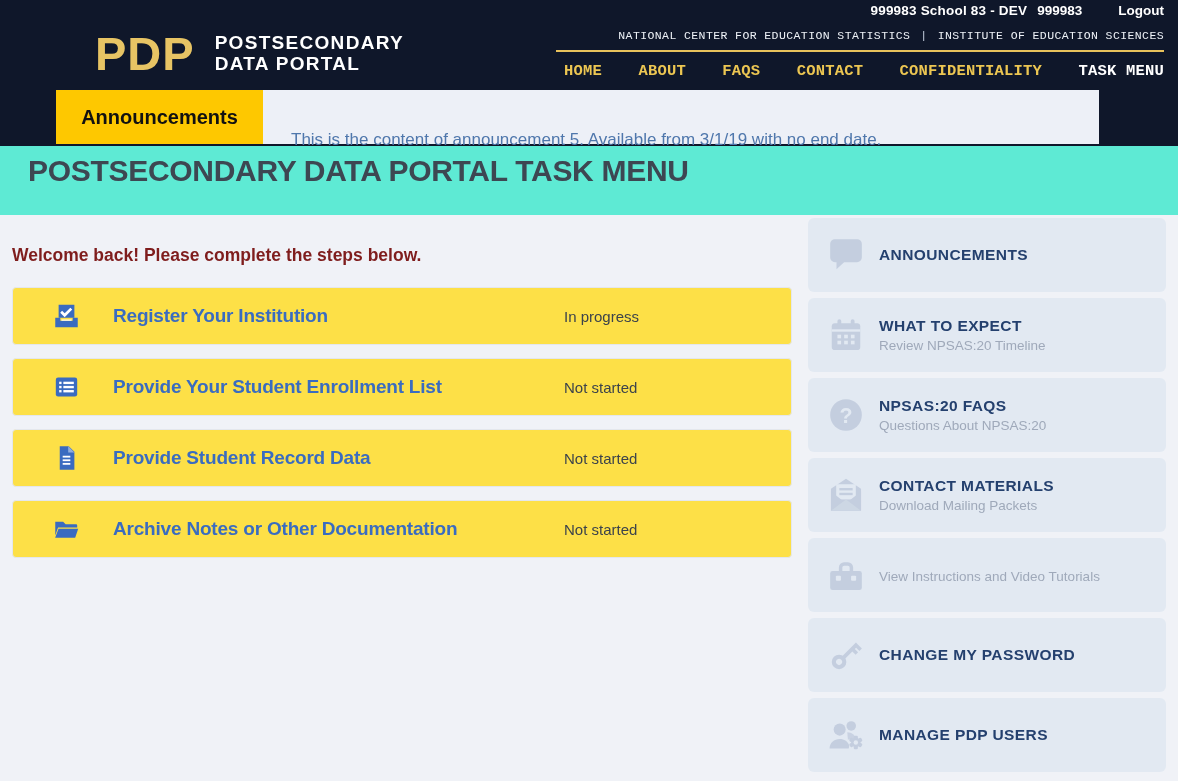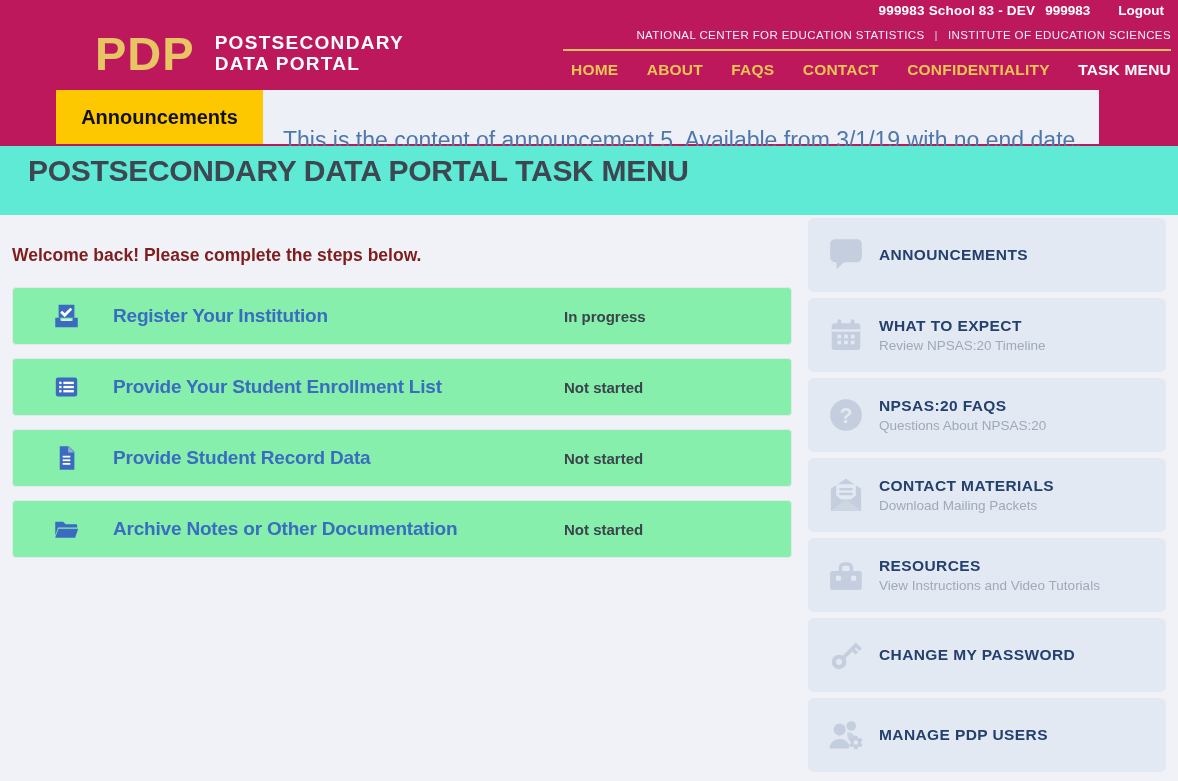--- a/index.html
+++ b/index.html
@@ -1,67 +1,67 @@
 <!DOCTYPE html>
 <html><head>
 <meta charset="utf-8">
 <style>
   * { margin:0; padding:0; box-sizing:border-box; }
   html,body { width:1178px; height:781px; overflow:hidden; background:#fff;
     font-family:"Liberation Sans", sans-serif; }
 
   
-  .header { position:absolute; top:0; left:0; width:1178px; height:146px; background:#be185d; }
+  .header { position:absolute; top:0; left:0; width:1178px; height:146px; background:#0f172a; }
 
   .account-bar { position:absolute; top:3px; right:14px; color:#fff; font-size:13.5px;
     display:flex; align-items:center; }
   .account-school { font-weight:600; letter-spacing:.2px; }
   .account-id { margin-left:10px; font-weight:600;text-align:right; }
-  .logout { margin-left:28px; font-weight:700; color:#fff; cursor:pointer; }
+  .logout { margin-left:36px; font-weight:700; color:#fff; cursor:pointer; }
 
   .logo { position:absolute; left:59px; top:30px; display:flex; align-items:center; cursor:pointer; }
   .logo-acronym { color:#e7c464; font-size:47px; font-weight:700; letter-spacing:1px; line-height:1;margin-left:36px; }
   .logo-text { margin-left:20px; color:#fff; font-weight:700; font-size:19px;
     letter-spacing:1.3px; line-height:1.1; }
 
-  .header-right { position:absolute; right:7px; top:29px; width:600px; }
+  .header-right { position:absolute; right:14px; top:29px; width:600px;font-family:Liberation Mono, monospace; }
   .org-bar { text-align:right; color:#eef2f7; font-size:11.5px; letter-spacing:.4px; }
   .org-sep { margin:0 10px; color:#c9d4e2; }
   .gold-rule { border-bottom:2px solid #e8c25b; margin-top:8px; width:608px; margin-left:-8px; }
   .nav { display:flex; justify-content:space-between; margin-top:10px;text-align:right; }
   .nav-item { color:#ecc652; font-weight:700; font-size:15.5px; letter-spacing:.2px; cursor:pointer; }
   .nav-item.active { color:#fff; }
 
   .announce-bar { position:absolute; left:56px; top:90px; width:1043px; height:54px;
     display:flex; background:#edf0f7; }
   .announce-label { width:207px; background:#fec800; display:flex; align-items:center;
     justify-content:center; color:#111; font-weight:700; font-size:20px; }
-  .announce-msg { flex:1; display:flex; align-items:center; padding-left:20px;
-    color:#4f77ac; font-size:23px;margin-top:46px; }
+  .announce-msg { flex:1; display:flex; align-items:center; padding-left:28px;
+    color:#4f77ac; font-size:17px;margin-top:46px; }
 
   
   .title-section { position:absolute; top:146px; left:0; width:1178px; height:69px; background:#5eead4; }
   .page-title { position:absolute; left:28px; top:8px; color:#3d4752; font-size:30px;
     font-weight:700; letter-spacing:-.3px; }
 
   
   .main { position:absolute; top:215px; left:0; width:1178px; height:566px; background:#f0f2f7; }
 
   .welcome { position:absolute; left:12px; top:30px; color:#7f1d1d; font-weight:700; font-size:17.5px; }
 
   .tasks { position:absolute; left:12px; top:72px; width:780px; }
-  .task-card { position:relative; height:58px; margin-bottom:13px; background:#86efac;
+  .task-card { position:relative; height:58px; margin-bottom:13px; background:#fde047;
     border:1px solid #e4e7ec; border-radius:4px; cursor:pointer; }
   .task-icon { position:absolute; left:40px; top:50%; transform:translateY(-50%);
     width:27px; height:27px; color:#3a6bc0; }
   .task-icon svg { width:100%; height:100%; display:block; }
   .task-label { position:absolute; left:100px; top:50%; transform:translateY(-50%);
     color:#3a6cc0; font-weight:700; font-size:19px; letter-spacing:-.2px; }
   .task-status { position:absolute; left:551px; top:50%; transform:translateY(-50%);
-    color:#3c434b; font-weight:700; font-size:15px; }
+    color:#3c434b; font-weight:400; font-size:15px; }
 
   .sidebar { position:absolute; left:808px; top:3px; width:358px; }
   .side-card { min-height:74px; margin-bottom:6px; background:#e2e9f2; border-radius:6px;
     display:flex; align-items:center; padding:0 16px 0 19px; cursor:pointer; }
   .side-icon { width:38px; height:38px; color:#c4cedf; flex:0 0 38px; }
   .side-icon svg { width:100%; height:100%; display:block; }
   .side-text { margin-left:14px; }
   .side-title { color:#24406e; font-weight:700; font-size:15.5px; letter-spacing:.4px; }
   .side-sub { color:#9fa9ba; font-size:13.5px; margin-top:3px; }
   .side-sub:empty { display:none; }
@@ -250,21 +250,20 @@
         <svg viewBox="0 0 24 24">
             <path d="M8.6 10V7.2A2.2 2.2 0 0 1 10.8 5h2.4a2.2 2.2 0 0 1 2.2 2.2V10" fill="none" stroke="currentColor" stroke-width="2.2"></path>
             <rect x="2" y="9.5" width="20" height="12" rx="1.5" fill="currentColor"></rect>
             <g fill="#e2e9f2">
               <rect x="5.6" y="12.4" width="3.2" height="3.2" rx=".6"></rect>
               <rect x="15.2" y="12.4" width="3.2" height="3.2" rx=".6"></rect>
             </g>
           </svg>
       </span>
       <span class="side-text">
-        <div class="side-title">RESOURCES</div>
         <div class="side-sub">View Instructions and Video Tutorials</div>
       </span>
     </div>
 
     <div class="side-card">
       <span class="side-icon">
         <svg viewBox="0 0 24 24">
             <g transform="rotate(-45 12 12)" fill="currentColor">
               <circle cx="5.8" cy="12" r="4.6"></circle>
               <circle cx="5.8" cy="12" r="1.9" fill="#e2e9f2"></circle>

